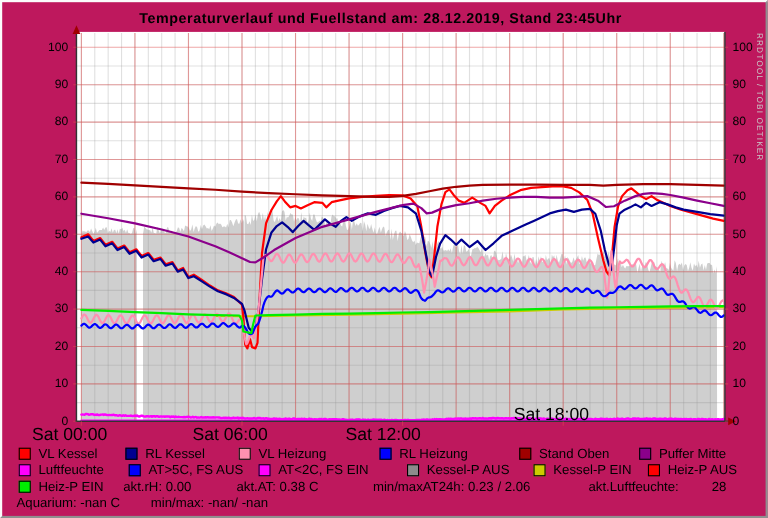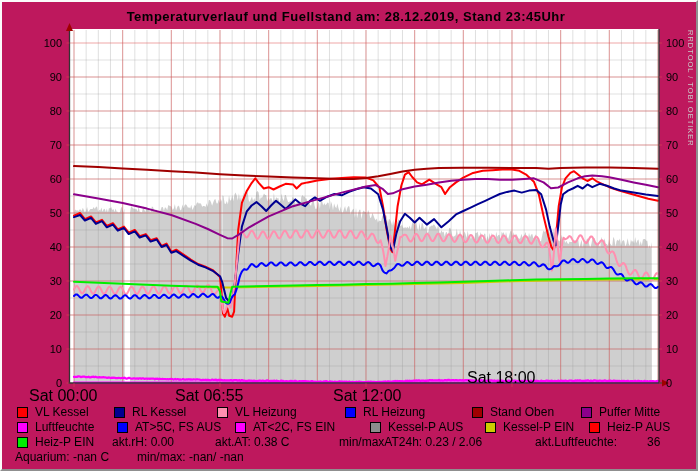--- a/index.html
+++ b/index.html
@@ -186,40 +186,40 @@
       <div class="ytick right" style="left: 664px; top: 238px;">40</div>
       <div class="ytick right" style="left: 664px; top: 204px;">50</div>
       <div class="ytick right" style="left: 664px; top: 170px;">60</div>
       <div class="ytick right" style="left: 664px; top: 136px;">70</div>
       <div class="ytick right" style="left: 664px; top: 102px;">80</div>
       <div class="ytick right" style="left: 664px; top: 68px;">90</div>
       <div class="ytick right" style="left: 664px; top: 34px;">100</div>
     </div>
   <div id="xticks">
       <div class="xtick" style="left: 27px; top: 385px;">Sat 00:00</div>
-      <div class="xtick" style="left: 172.998px; top: 385px;">Sat 06:55</div>
-      <div class="xtick" style="left: 331px; top: 385px;">Sat 12:00</div>
+      <div class="xtick" style="left: 172.998px; top: 385px;">Sat 06:00</div>
+      <div class="xtick" style="left: 312px; top: 385px;">Sat 12:00</div>
       <div class="xtick" style="left: 464.994px; top: 367px;">Sat 18:00</div>
     </div>
   <div id="legend">
       <div class="lg-item" style="left: 15px; top: 404px;"><span class="lg-swatch" style="background: rgb(255, 0, 0);"></span><span class="lg-label">VL Kessel</span></div>
       <div class="lg-item" style="left: 112px; top: 404px;"><span class="lg-swatch" style="background: rgb(0, 0, 144);"></span><span class="lg-label">RL Kessel</span></div>
       <div class="lg-item" style="left: 215px; top: 404px;"><span class="lg-swatch" style="background: rgb(255, 144, 176);"></span><span class="lg-label">VL Heizung</span></div>
       <div class="lg-item" style="left: 343px; top: 404px;"><span class="lg-swatch" style="background: rgb(0, 0, 255);"></span><span class="lg-label">RL Heizung</span></div>
       <div class="lg-item" style="left: 470px; top: 404px;"><span class="lg-swatch" style="background: rgb(160, 0, 0);"></span><span class="lg-label">Stand Oben</span></div>
       <div class="lg-item" style="left: 579px; top: 404px;"><span class="lg-swatch" style="background: rgb(139, 0, 139);"></span><span class="lg-label">Puffer Mitte</span></div>
       <div class="lg-item" style="left: 15px; top: 419px;"><span class="lg-swatch" style="background: rgb(255, 0, 255);"></span><span class="lg-label">Luftfeuchte</span></div>
       <div class="lg-item" style="left: 115px; top: 419px;"><span class="lg-swatch" style="background: rgb(0, 0, 255);"></span><span class="lg-label">AT&gt;5C, FS AUS</span></div>
       <div class="lg-item" style="left: 233px; top: 419px;"><span class="lg-swatch" style="background: rgb(255, 0, 255);"></span><span class="lg-label">AT&lt;2C, FS EIN</span></div>
       <div class="lg-item" style="left: 368px; top: 419px;"><span class="lg-swatch" style="background: rgb(140, 140, 140);"></span><span class="lg-label">Kessel-P AUS</span></div>
       <div class="lg-item" style="left: 483px; top: 419px;"><span class="lg-swatch" style="background: rgb(204, 204, 0);"></span><span class="lg-label">Kessel-P EIN</span></div>
       <div class="lg-item" style="left: 587px; top: 419px;"><span class="lg-swatch" style="background: rgb(255, 0, 0);"></span><span class="lg-label">Heiz-P AUS</span></div>
       <div class="lg-item" style="left: 15px; top: 434px;"><span class="lg-swatch" style="background: rgb(0, 238, 0);"></span><span class="lg-label">Heiz-P EIN</span></div>
       <div class="lg-item" style="left: 110px; top: 434px;"><span class="lg-text">akt.rH: 0.00</span></div>
       <div class="lg-item" style="left: 213px; top: 434px;"><span class="lg-text">akt.AT: 0.38 C</span></div>
       <div class="lg-item" style="left: 337px; top: 434px;"><span class="lg-text">min/maxAT24h: 0.23 / 2.06</span></div>
       <div class="lg-item" style="left: 533px; top: 434px;"><span class="lg-text">akt.Luftfeuchte:</span></div>
-      <div class="lg-item" style="left: 645px; top: 434px;"><span class="lg-text">36</span></div>
+      <div class="lg-item" style="left: 645px; top: 434px;"><span class="lg-text">28</span></div>
       <div class="lg-item" style="left: 13px; top: 449px;"><span class="lg-text">Aquarium: -nan C</span></div>
       <div class="lg-item" style="left: 135px; top: 449px;"><span class="lg-text">min/max: -nan/ -nan</span></div>
     </div>
   <div id="watermark">RRDTOOL / TOBI OETIKER</div>
 </div>
 
 </body></html>

